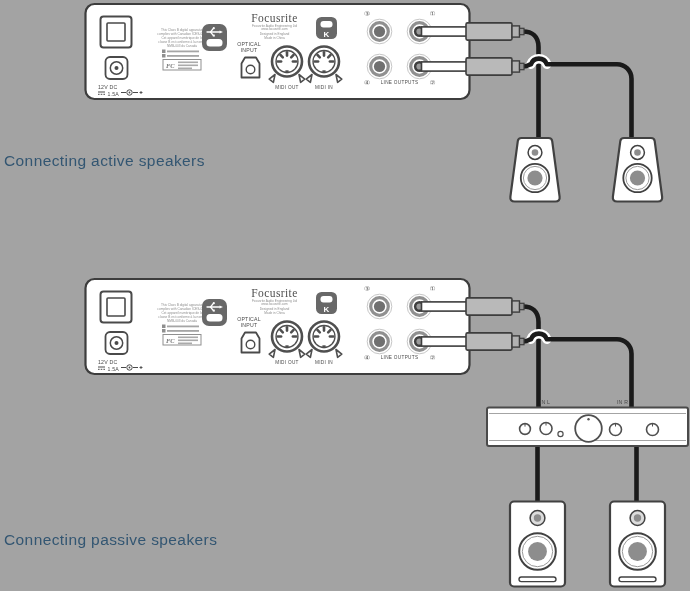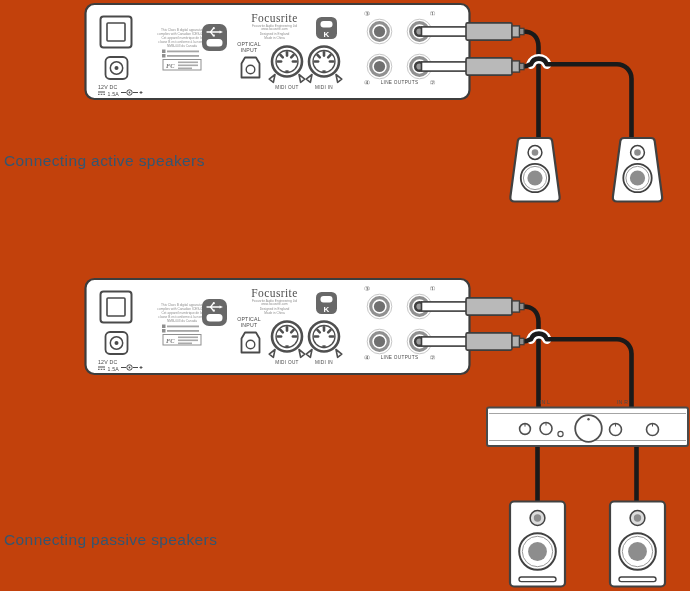--- a/index.html
+++ b/index.html
@@ -1,16 +1,16 @@
 <!DOCTYPE html>
 <html><head>
 <meta charset="utf-8">
 <style>
   html,body { margin:0; padding:0; background:#fff; }
-  .stage { position:relative; width:690px; height:591px; background:#c2410c; overflow:hidden; }
+  .stage { position:relative; width:690px; height:591px; background:#a3a3a3; overflow:hidden; }
   svg { display:block; font-family:"Liberation Sans", sans-serif; }
   .caption { font-size:15.5px; fill:#335672; letter-spacing:.4px; }
   .tiny3  { font-size:3.2px; fill:#8f8f8f; }
   .lbl5   { font-size:5.2px; fill:#4a4a4a; letter-spacing:.2px; }
   .lbl46  { font-size:4.7px; fill:#4a4a4a; letter-spacing:.3px; }
   .num    { font-size:6.8px; fill:#5a5a5a; font-family:"DejaVu Sans", sans-serif; }
   .brand  { font-family:"Liberation Serif", serif; font-size:11.5px; fill:#4f4f4f; letter-spacing:.4px; }
   .kglyph { font-size:8px; font-weight:bold; fill:#ffffff; }
   .fcc    { font-size:6.5px; font-style:italic; font-weight:bold; fill:#777; font-family:"Liberation Serif", serif; }
   .anchor-mid { text-anchor:middle; }

